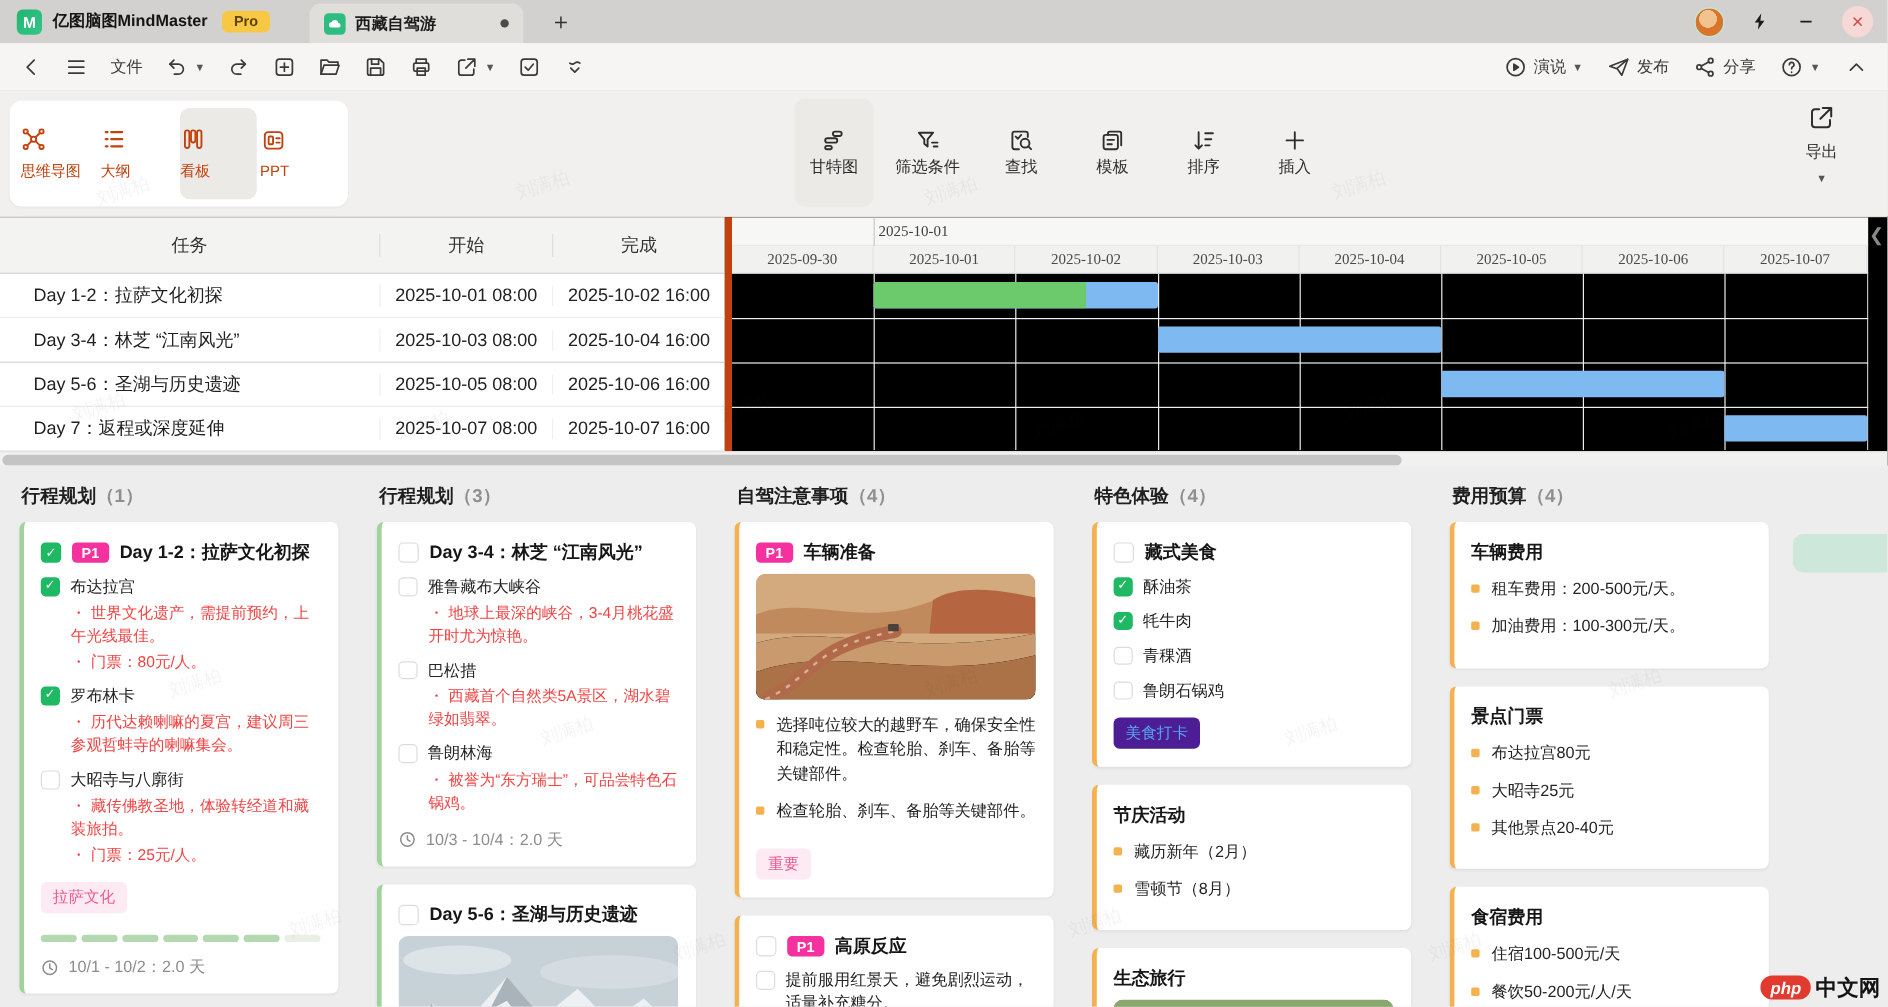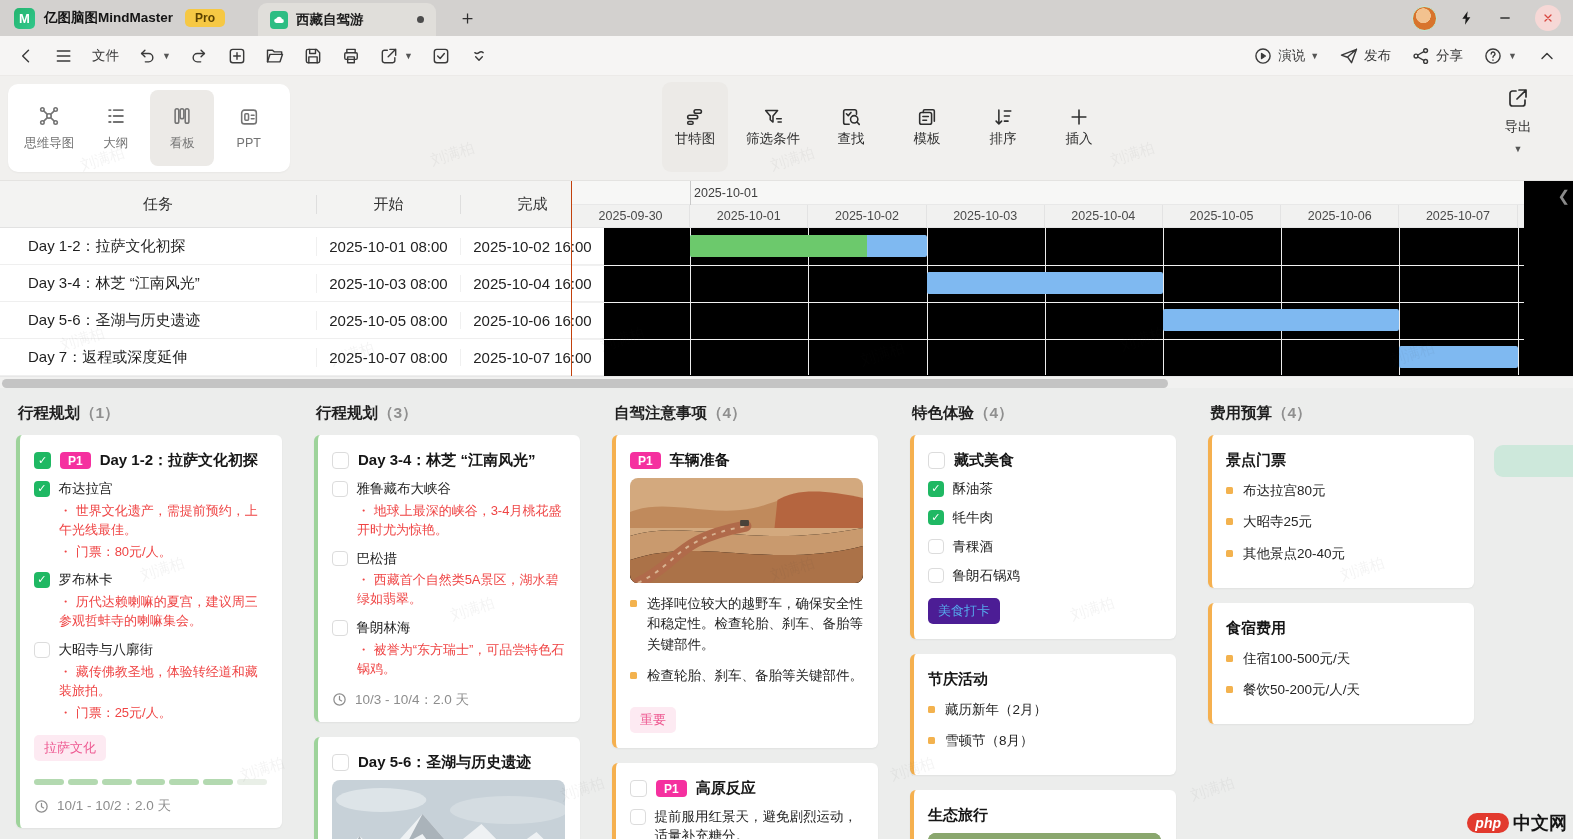--- a/index.html
+++ b/index.html
@@ -27,38 +27,38 @@
   .toolbar { position:absolute; top:36px; left:0; width:1573px; height:40px; background:#f6f5f4; display:flex; align-items:center; border-bottom:1px solid #eceae8; }
   .tb-left { display:flex; align-items:center; gap:18px; margin-left:16px; }
   .tb-right { display:flex; align-items:center; gap:20px; margin-left:auto; margin-right:16px; }
   .tbtn { display:flex; align-items:center; gap:5px; color:#3a3a3a; font-size:13.5px; }
   .tbtn .ic { color:#3a3a3a; }
   .caret { font-size:9px; color:#555; }
 
   
   .ribbon { position:absolute; top:76px; left:0; width:1573px; height:104px; background:#f1f0ee; }
   .viewcard { position:absolute; left:8px; top:8px; width:282px; height:88px; background:#fff; border-radius:10px; display:flex; align-items:center; justify-content:space-around; padding:0 8px; box-shadow:0 1px 2px rgba(0,0,0,.04); }
-  .viewbtn { width:64px; height:76px; border-radius:8px; display:flex; flex-direction:column; align-items:center; justify-content:center; gap:8px; color:#737373; font-size:12.5px; }
+  .viewbtn { width:64px; height:76px; border-radius:8px; display:flex; flex-direction:column; justify-content:center; gap:8px; color:#c2410c; font-size:12.5px; }
   .viewbtn.active { background:#eceae7; }
   .gtools { position:absolute; left:662px; top:6px; display:flex; gap:10px; }
   .gbtn { min-width:66px; height:90px; padding:0 8px; border-radius:9px; display:flex; flex-direction:column; align-items:center; justify-content:center; gap:2px; color:#2e2e2e; font-size:13.5px; }
   .gbtn.active { background:#eceae7; }
   .export-btn { position:absolute; right:20px; top:10px; width:70px; display:flex; flex-direction:column; align-items:center; gap:8px; color:#2e2e2e; font-size:13.5px; }
 
   
   .gantt { position:absolute; top:180px; left:0; width:1573px; height:208px; background:#000000; border-top:1px solid #e4e3e1; }
   .gtable { position:absolute; left:0; top:0; width:604px; height:195px; }
   .gthead { height:47px; background:#f3f3f2; border-bottom:1px solid #e2e2e2; display:flex; align-items:center; font-size:15px; color:#333; }
   .gth { text-align:center; border-right:1px solid #dedede; }
   .gth:nth-child(1){ width:317px; } .gth:nth-child(2){ width:144px; } .gth:nth-child(3){ width:143px; border-right:none; }
   .gtrow { height:37px; display:flex; align-items:center; border-bottom:1px solid #efefef; font-size:15px; color:#1f1f1f; background:#fff; }
   .gtd-task { width:317px; padding-left:28px; border-right:1px solid #f0f0f0; white-space:nowrap; overflow:hidden; }
   .gtd { width:144px; text-align:center; border-right:1px solid #f0f0f0; color:#222; }
   .gtd:last-child { width:143px; border-right:none; }
-  .timeline { position:absolute; left:571px; top:0; width:953px; height:195px; border-left:1px solid #c2410c; overflow:hidden; }
+  .timeline { position:absolute; left:604px; top:0; width:953px; height:195px; border-left:6px solid #c2410c; overflow:hidden;font-family:Liberation Serif, serif; }
   .month-row { height:24px; background:#f7f7f6; border-bottom:1px solid #e8e8e8; position:relative; font-size:12.5px; color:#3f3f3f; }
   .month-label { position:absolute; left:122px; top:5px; }
   .month-tick { position:absolute; left:118px; top:0; width:1px; height:24px; background:#c9c9c9; }
   .days-row { height:23px; background:#f1f1f0; display:flex; border-bottom:1px solid #e6e6e6; }
   .day-cell { width:118.2px; flex:none; text-align:center; font-size:12.5px; color:#4a4a4a; line-height:23px; border-right:1px solid #e3e3e3; }
   .chart { position:relative; height:147px; }
   .vline { position:absolute; top:0; bottom:0; width:1px; background:#ececec; }
   .hline { position:absolute; left:0; right:0; height:1px; background:#f1f1f1; }
   .bar { position:absolute; height:22px; border-radius:2px; overflow:hidden; display:flex; }
   .bar .done { height:100%; }
@@ -639,20 +639,33 @@
             <ellipse cx="86" cy="60" rx="10" ry="8" fill="#cfc5b2"></ellipse>
             <ellipse cx="225" cy="40" rx="18" ry="26" fill="#c2a06a"></ellipse>
           </svg>
         </div>
       </div>
     </div>
     <div class="kcol" style="left: 1208px; width: 266px;">
       <div class="kcol-header"><span>费用预算</span><span class="kcount">（4）</span></div>
       <div class="kcard orange">
         <div class="crow-title">
+          <span>车辆费用</span>
+        </div>
+        <div class="cbullet">
+          <span class="sq"></span>
+          <span>租车费用：200-500元/天。</span>
+        </div>
+        <div class="cbullet">
+          <span class="sq"></span>
+          <span>加油费用：100-300元/天。</span>
+        </div>
+      </div>
+      <div class="kcard orange">
+        <div class="crow-title">
           <span>景点门票</span>
         </div>
         <div class="cbullet">
           <span class="sq"></span>
           <span>布达拉宫80元</span>
         </div>
         <div class="cbullet">
           <span class="sq"></span>
           <span>大昭寺25元</span>
         </div>

